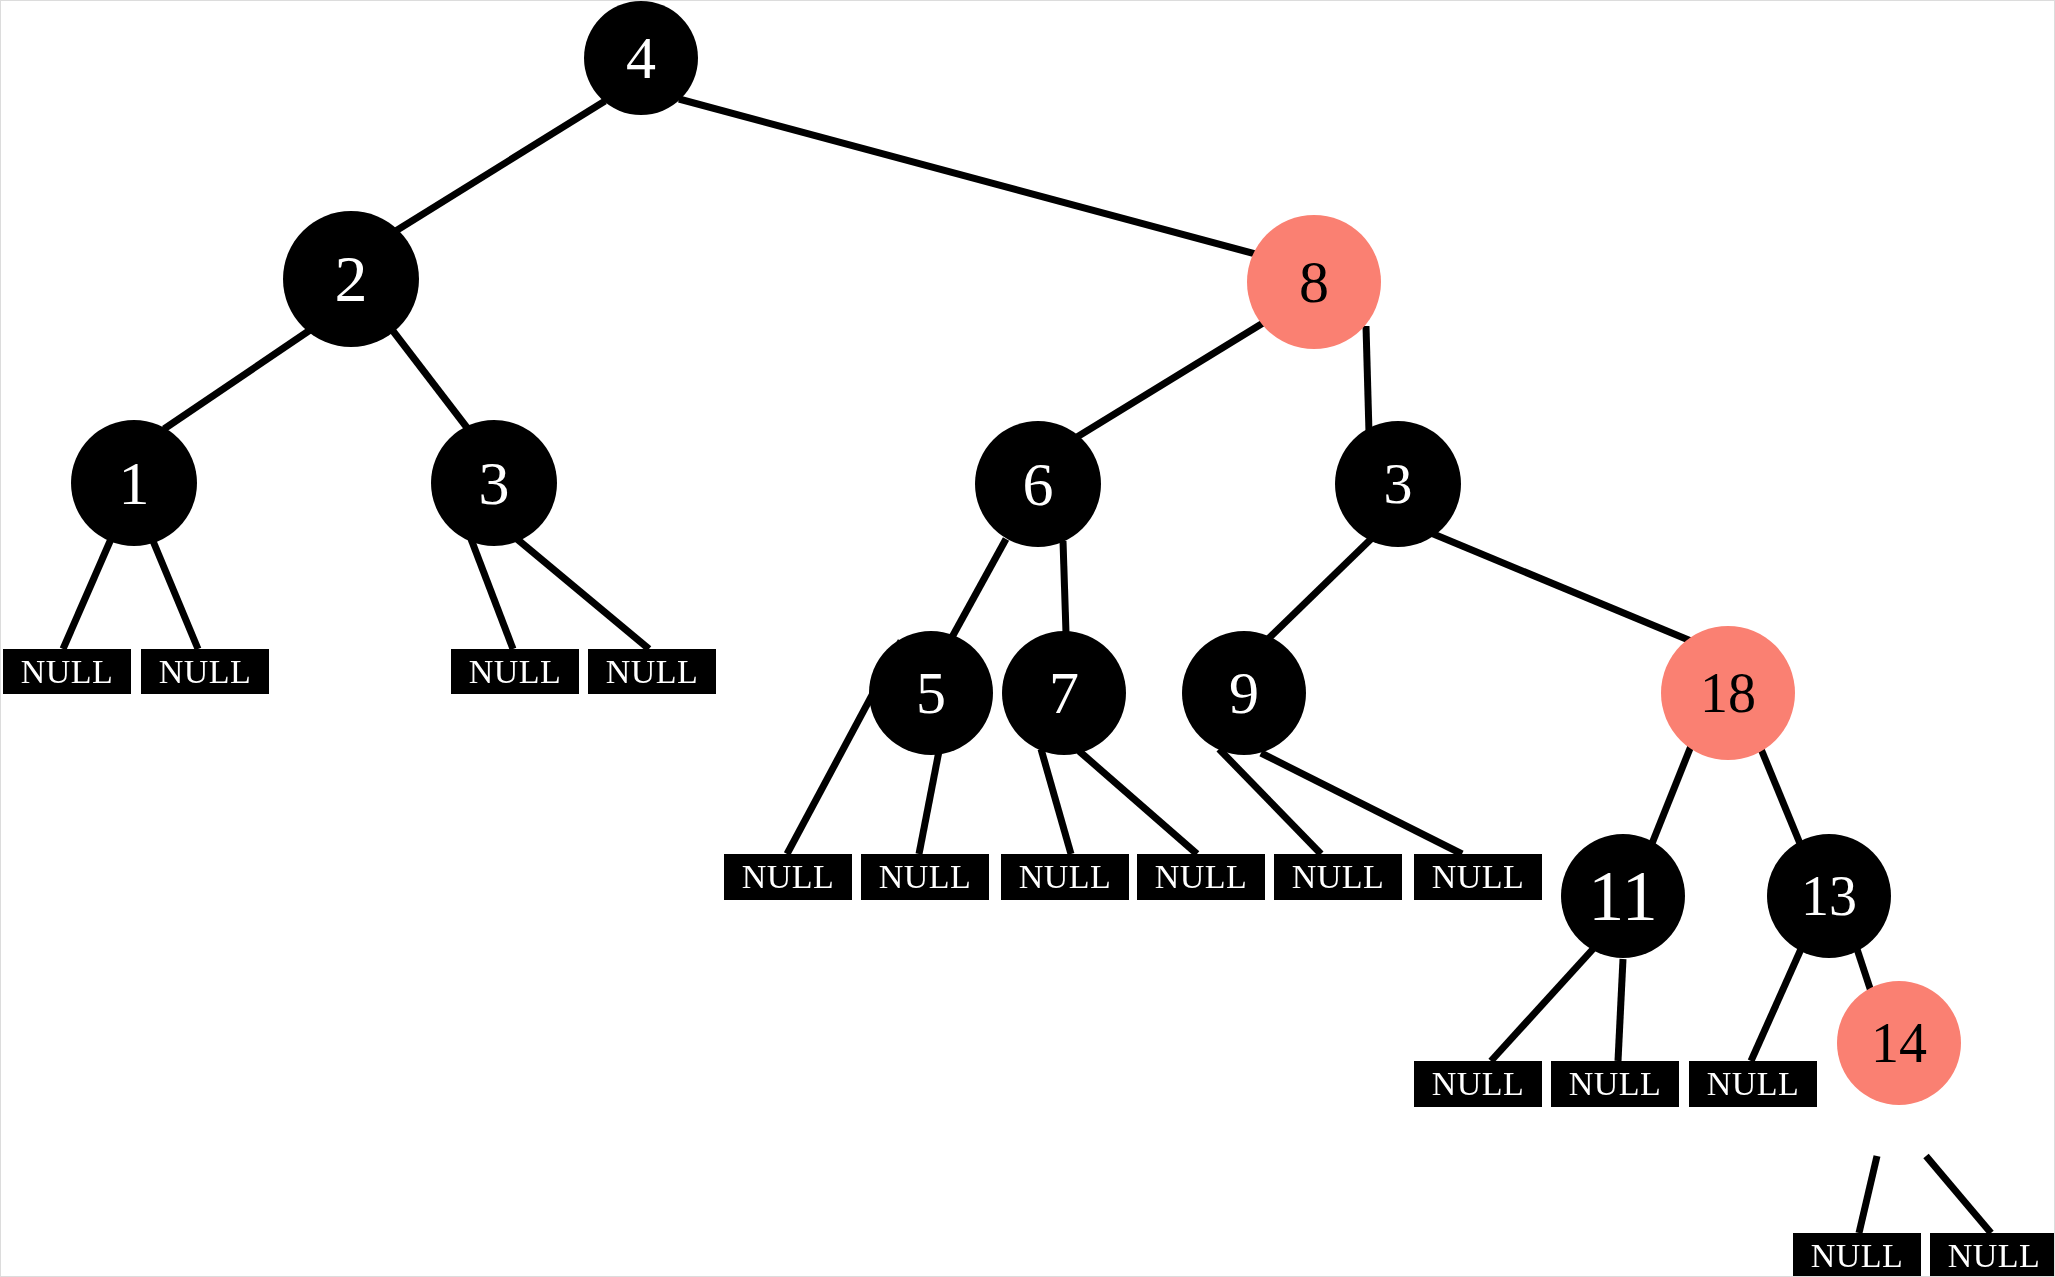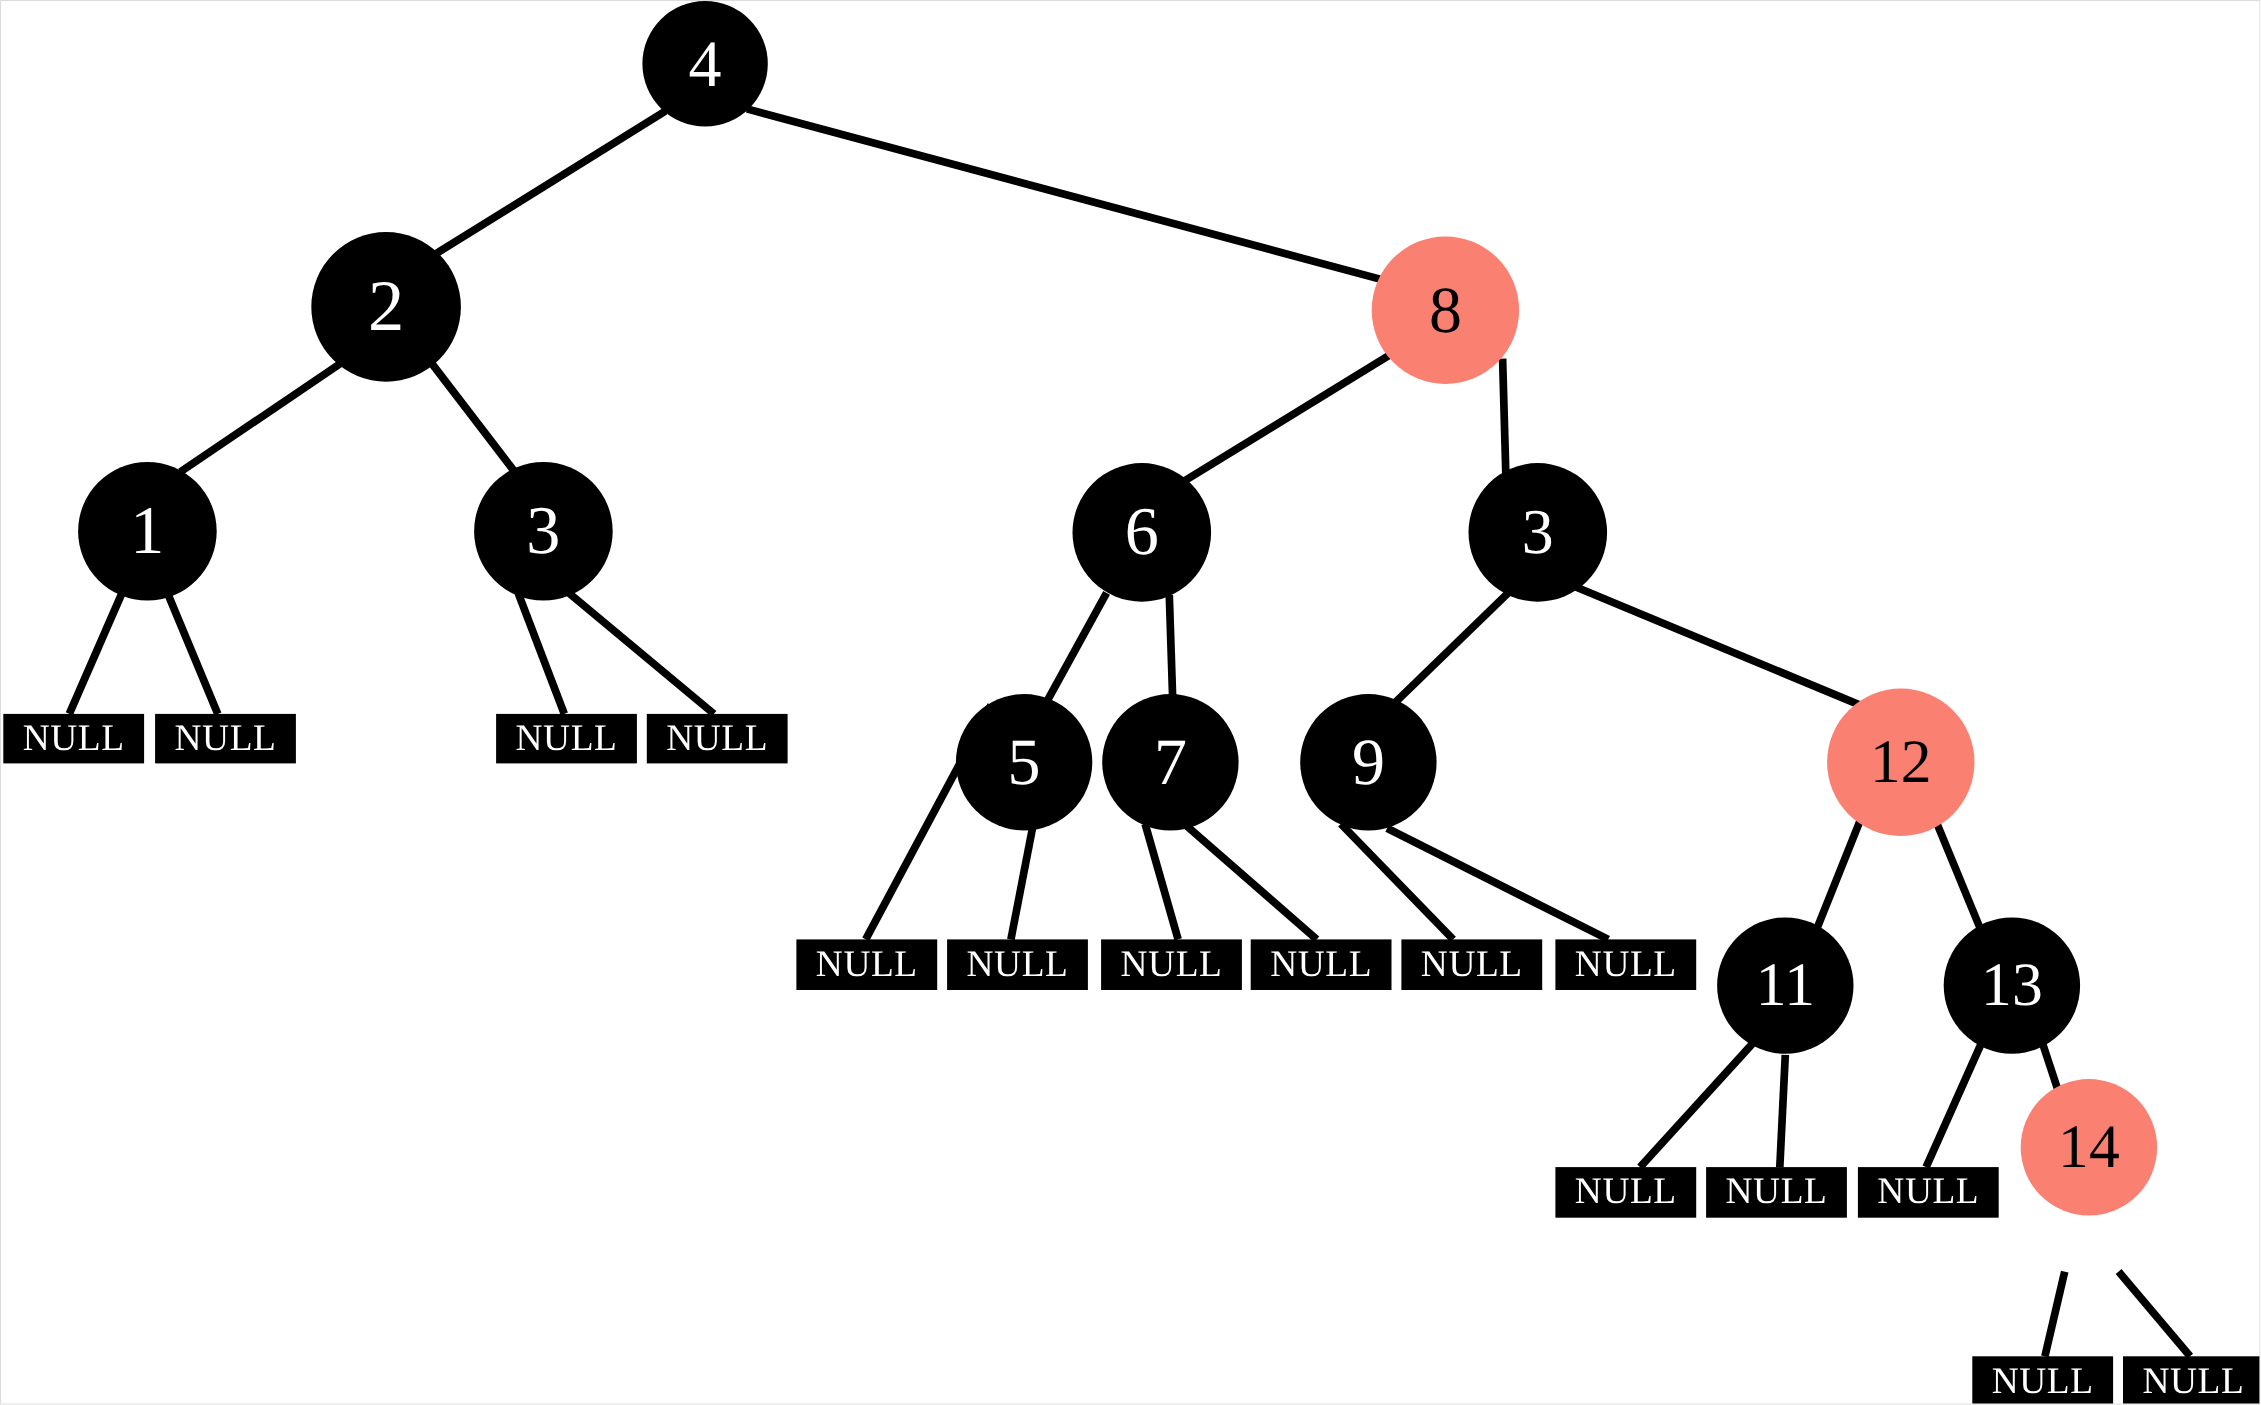--- a/index.html
+++ b/index.html
@@ -117,23 +117,23 @@
       <div class="node black" style="left: 868px; top: 630px; width: 124px; height: 124px; font-size: 60px;">
         <span>5</span>
       </div>
       <div class="node black" style="left: 1001px; top: 630px; width: 124px; height: 124px; font-size: 60px;">
         <span>7</span>
       </div>
       <div class="node black" style="left: 1181px; top: 630px; width: 124px; height: 124px; font-size: 60px;">
         <span>9</span>
       </div>
       <div class="node red" style="left: 1660px; top: 625px; width: 134px; height: 134px; font-size: 56px;">
-        <span>12</span>
+        <span>18</span>
       </div>
-      <div class="node black" style="left: 1560px; top: 833px; width: 124px; height: 124px; font-size: 56px;">
+      <div class="node black" style="left: 1560px; top: 833px; width: 124px; height: 124px; font-size: 72px;">
         <span>11</span>
       </div>
       <div class="node black" style="left: 1766px; top: 833px; width: 124px; height: 124px; font-size: 56px;">
         <span>13</span>
       </div>
       <div class="node red" style="left: 1836px; top: 980px; width: 124px; height: 124px; font-size: 56px;">
         <span>14</span>
       </div>
     </div>
 

